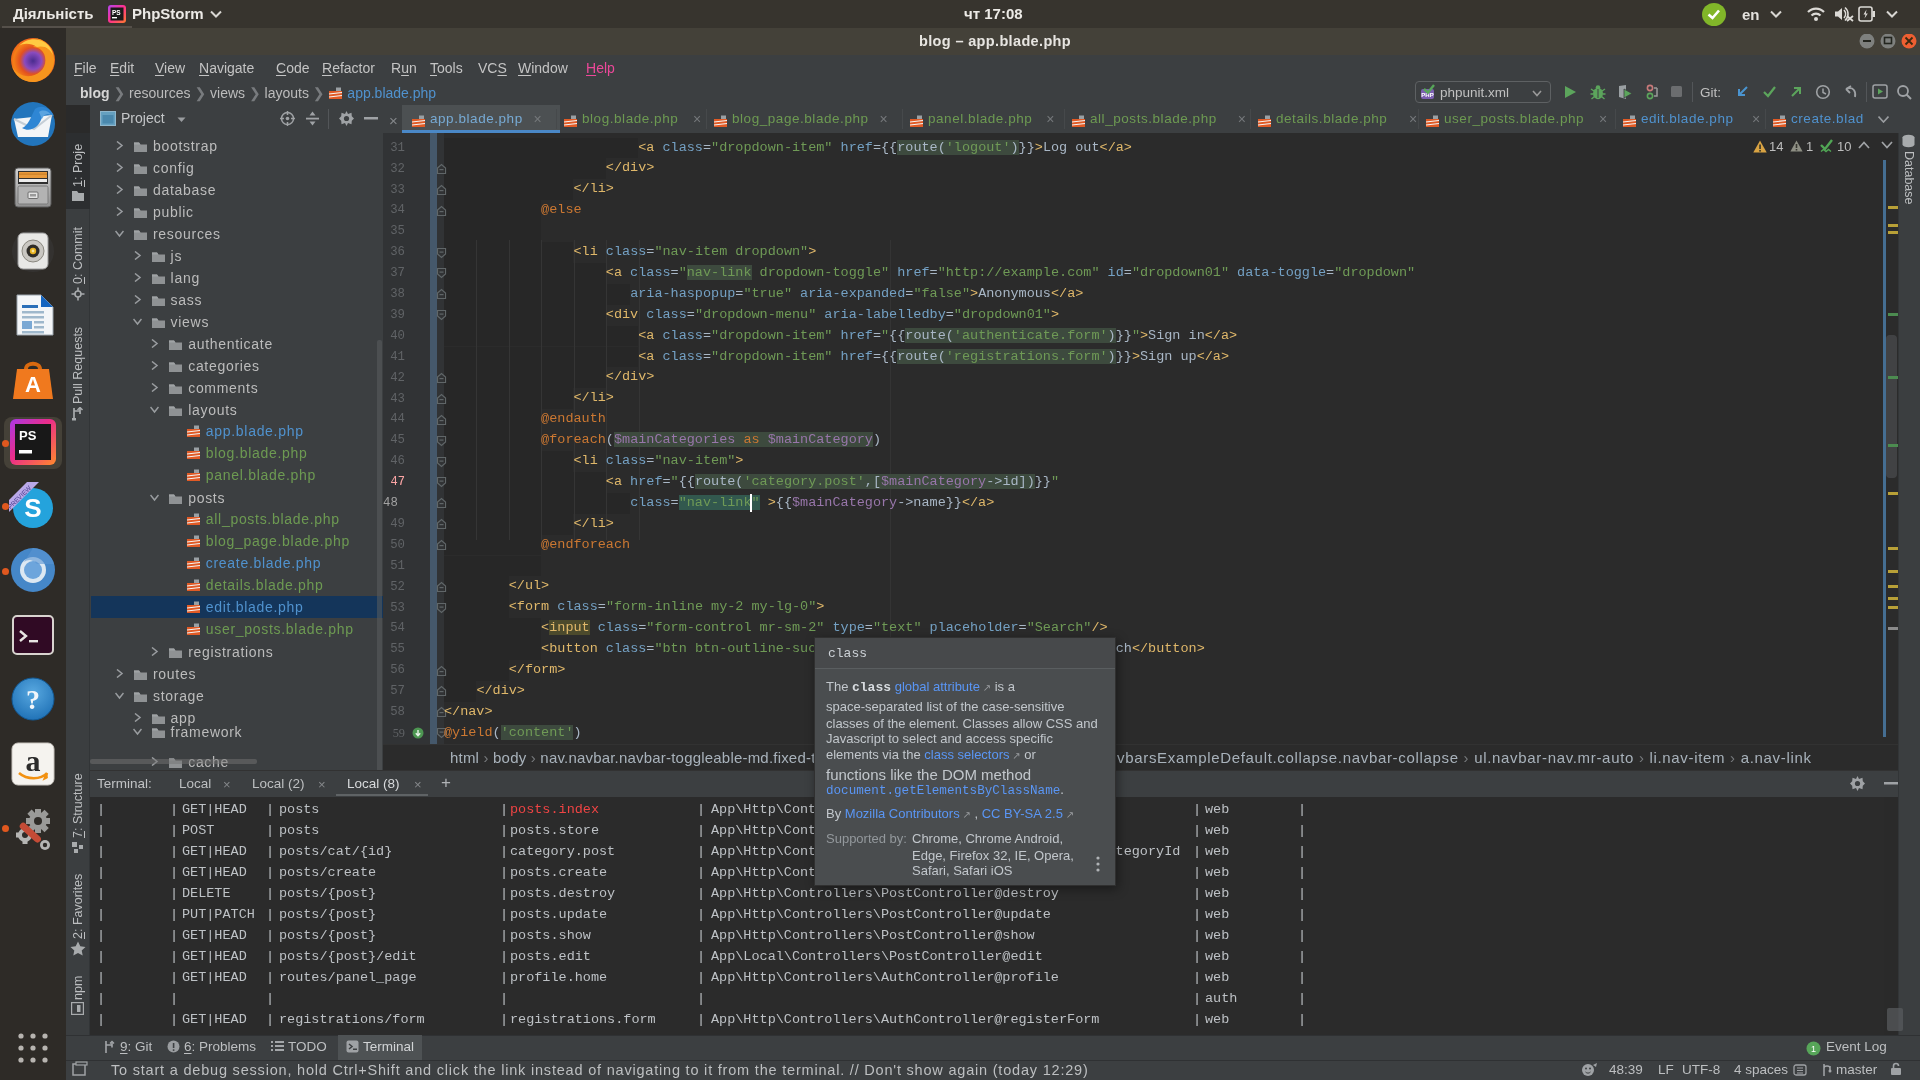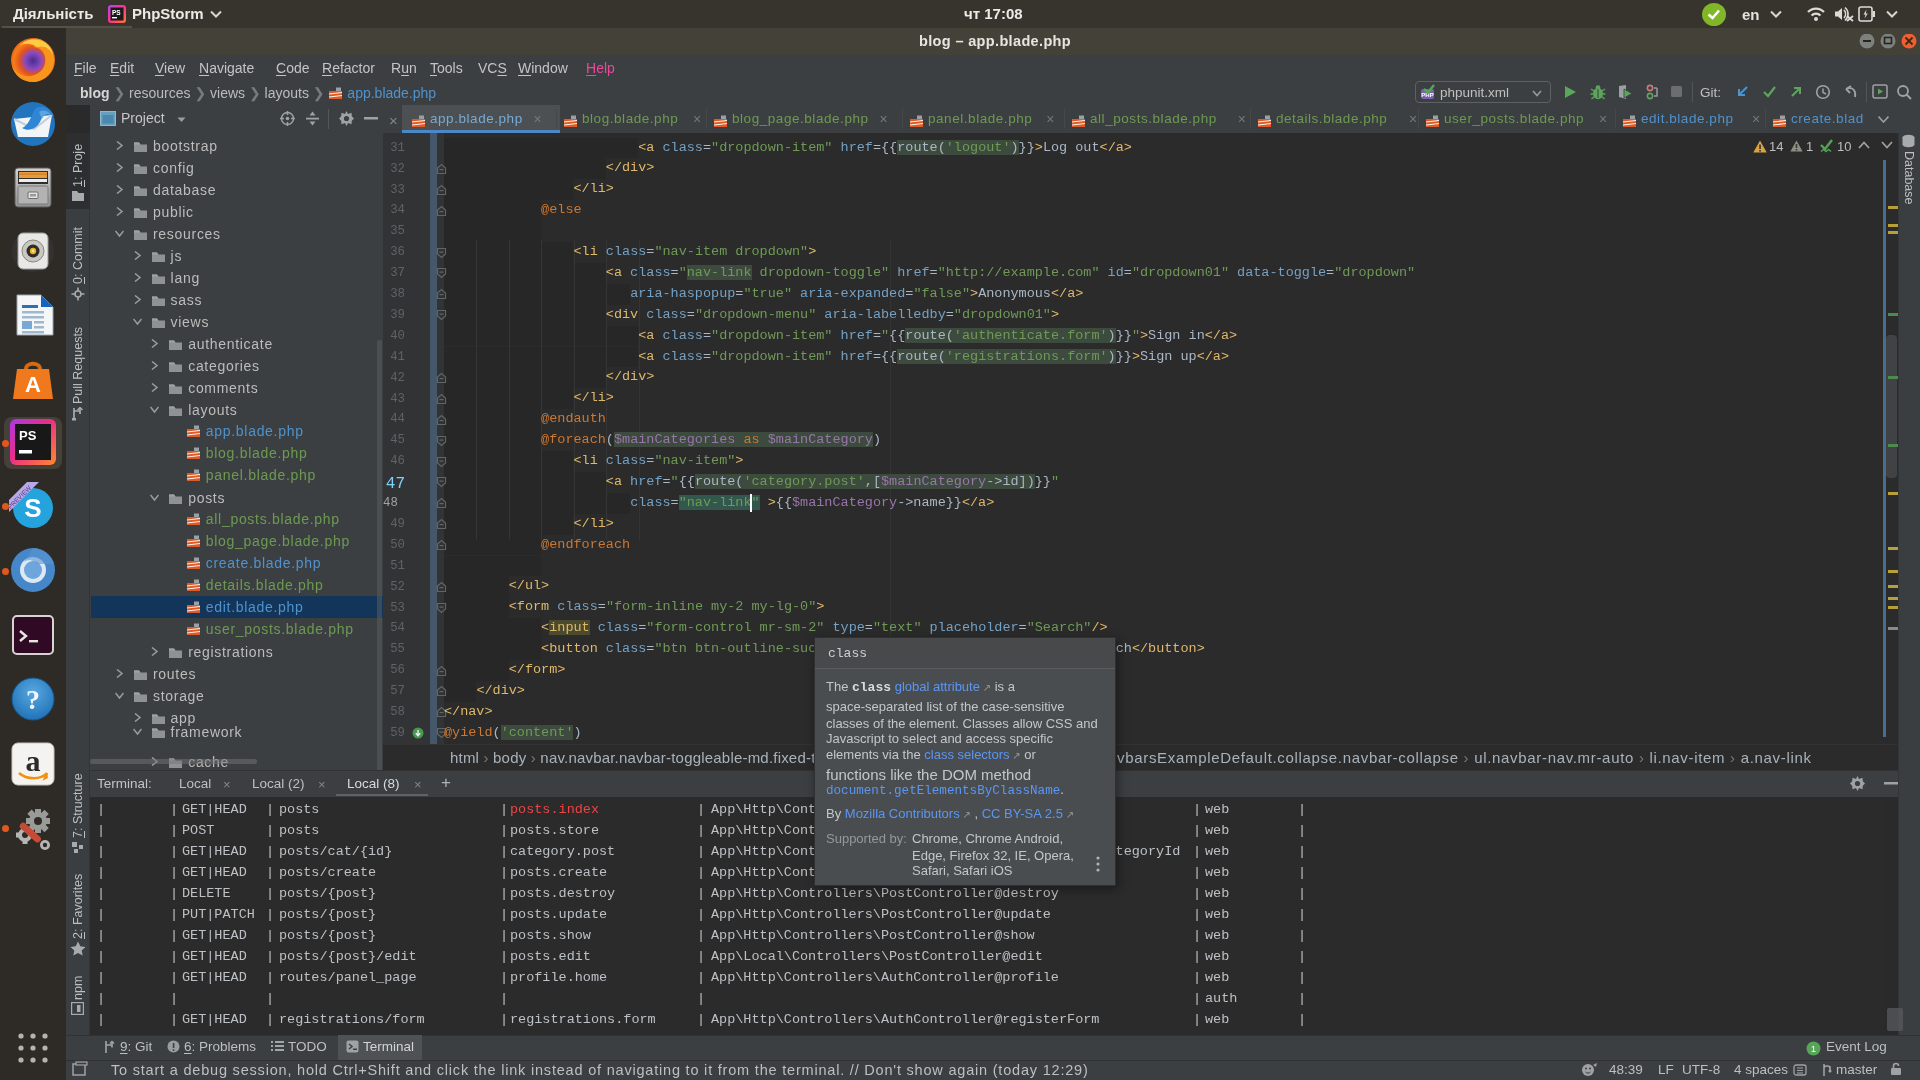--- a/index.html
+++ b/index.html
@@ -700,33 +700,33 @@
 <div class="abs " style="left:383px;top:266.1px;width:22px;text-align:right;font-family:'Liberation Mono',monospace;font-size:12.3px;color:#606366">37</div>
 <div class="abs " style="left:383px;top:287px;width:22px;text-align:right;font-family:'Liberation Mono',monospace;font-size:12.3px;color:#606366">38</div>
 <div class="abs " style="left:383px;top:307.9px;width:22px;text-align:right;font-family:'Liberation Mono',monospace;font-size:12.3px;color:#606366">39</div>
 <div class="abs " style="left:383px;top:328.8px;width:22px;text-align:right;font-family:'Liberation Mono',monospace;font-size:12.3px;color:#606366">40</div>
 <div class="abs " style="left:383px;top:349.7px;width:22px;text-align:right;font-family:'Liberation Mono',monospace;font-size:12.3px;color:#606366">41</div>
 <div class="abs " style="left:383px;top:370.6px;width:22px;text-align:right;font-family:'Liberation Mono',monospace;font-size:12.3px;color:#606366">42</div>
 <div class="abs " style="left:383px;top:391.5px;width:22px;text-align:right;font-family:'Liberation Mono',monospace;font-size:12.3px;color:#606366">43</div>
 <div class="abs " style="left:383px;top:412.4px;width:22px;text-align:right;font-family:'Liberation Mono',monospace;font-size:12.3px;color:#606366">44</div>
 <div class="abs " style="left:383px;top:433.3px;width:22px;text-align:right;font-family:'Liberation Mono',monospace;font-size:12.3px;color:#606366">45</div>
 <div class="abs " style="left:383px;top:454.2px;width:22px;text-align:right;font-family:'Liberation Mono',monospace;font-size:12.3px;color:#606366">46</div>
-<div class="abs " style="left:383px;top:475.1px;width:22px;text-align:right;font-family:'Liberation Mono',monospace;font-size:16px;color:#7dd3fc">47</div>
+<div class="abs " style="left:383px;top:475.1px;width:22px;text-align:right;font-family:'Liberation Mono',monospace;font-size:12px;color:#fca5a5">47</div>
 <div class="abs " style="left:383px;top:496px;width:22px;font-family:'Liberation Mono',monospace;font-size:12.3px;color:#a3a3a3">48</div>
 <div class="abs " style="left:383px;top:516.9px;width:22px;text-align:right;font-family:'Liberation Mono',monospace;font-size:12.3px;color:#606366">49</div>
 <div class="abs " style="left:383px;top:537.8px;width:22px;text-align:right;font-family:'Liberation Mono',monospace;font-size:12.3px;color:#606366">50</div>
 <div class="abs " style="left:383px;top:558.7px;width:22px;text-align:right;font-family:'Liberation Mono',monospace;font-size:12.3px;color:#606366">51</div>
 <div class="abs " style="left:383px;top:579.6px;width:22px;text-align:right;font-family:'Liberation Mono',monospace;font-size:12.3px;color:#606366">52</div>
 <div class="abs " style="left:383px;top:600.5px;width:22px;text-align:right;font-family:'Liberation Mono',monospace;font-size:12.3px;color:#606366">53</div>
 <div class="abs " style="left:383px;top:621.4px;width:22px;text-align:right;font-family:'Liberation Mono',monospace;font-size:12.3px;color:#606366">54</div>
 <div class="abs " style="left:383px;top:642.3px;width:22px;text-align:right;font-family:'Liberation Mono',monospace;font-size:12.3px;color:#606366">55</div>
 <div class="abs " style="left:383px;top:663.2px;width:22px;text-align:right;font-family:'Liberation Mono',monospace;font-size:12.3px;color:#606366">56</div>
 <div class="abs " style="left:383px;top:684.1px;width:22px;text-align:right;font-family:'Liberation Mono',monospace;font-size:12.3px;color:#606366">57</div>
 <div class="abs " style="left:383px;top:705px;width:22px;text-align:right;font-family:'Liberation Mono',monospace;font-size:12.3px;color:#606366">58</div>
-<div class="abs " style="left:383px;top:725.9px;width:22px;text-align:right;font-family:Liberation Mono, monospace;font-size:12.3px;color:#606366">59</div>
+<div class="abs " style="left:383px;top:725.9px;width:22px;text-align:right;font-family:Liberation Serif, serif;font-size:12.3px;color:#606366">59</div>
 <div class="abs " style="left:436px;top:162.9px;">
     <svg width="11" height="12">
       <path d="M1.5 5 L5.5 1.5 L9.5 5 L9.5 10.5 L1.5 10.5 Z" fill="none" stroke="#606668" stroke-width="1.2"></path>
       <rect x="3.5" y="6" width="4" height="1.2" fill="#606668"></rect>
     </svg>
   </div>
 <div class="abs " style="left:436px;top:183.8px;">
     <svg width="11" height="12">
       <path d="M1.5 5 L5.5 1.5 L9.5 5 L9.5 10.5 L1.5 10.5 Z" fill="none" stroke="#606668" stroke-width="1.2"></path>
       <rect x="3.5" y="6" width="4" height="1.2" fill="#606668"></rect>

